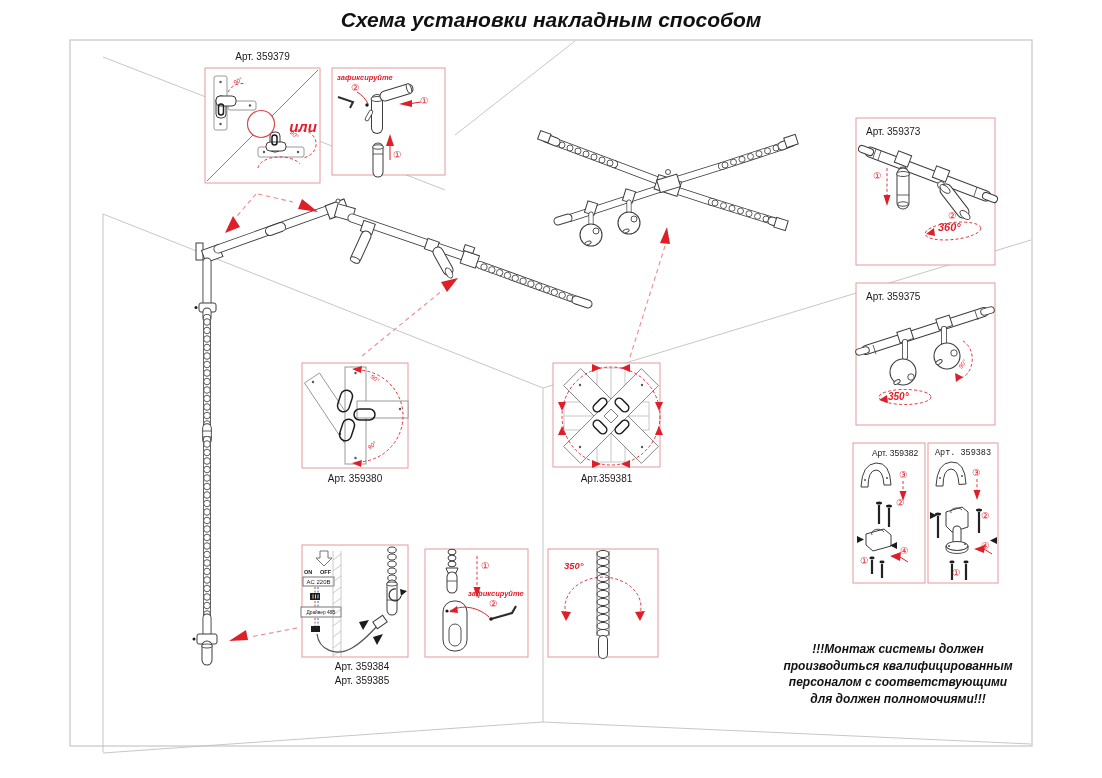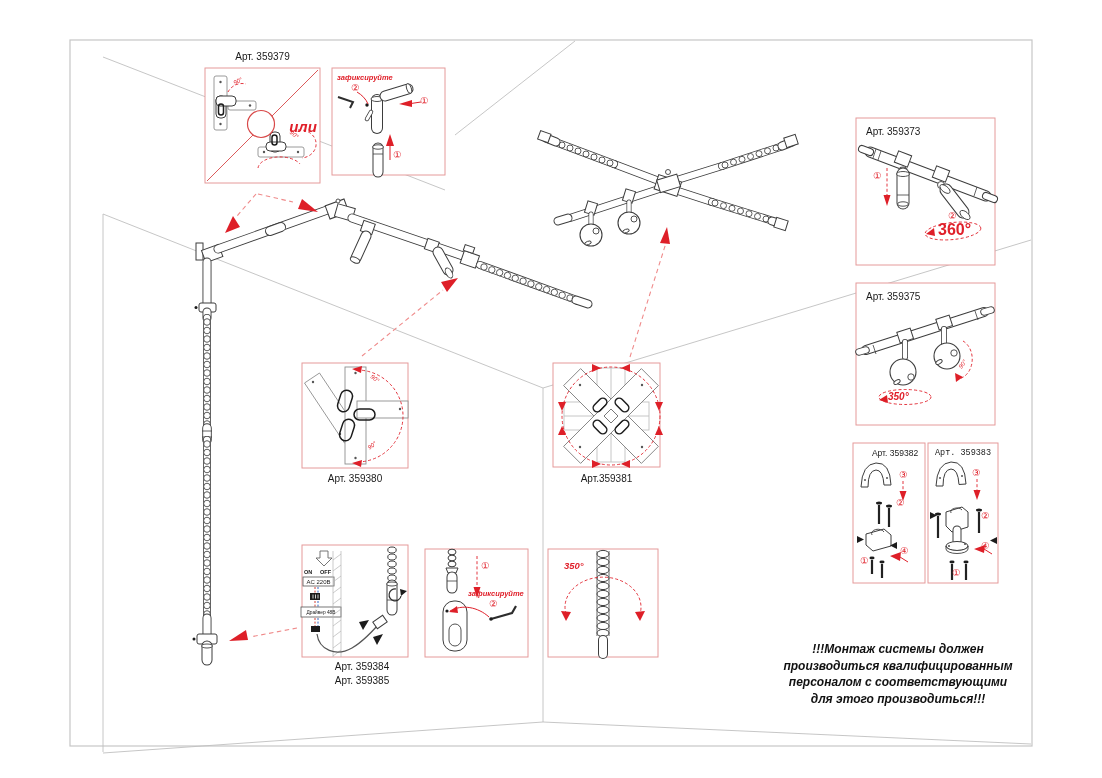--- a/index.html
+++ b/index.html
@@ -35,20 +35,21 @@
   .sr{fill:#e0202a;font-size:6px;font-style:italic;font-family:"Liberation Sans",sans-serif;}
   .wire-r{stroke:#d44036;stroke-width:1;stroke-dasharray:2 1.6;}
   .wire-b{stroke:#3668c8;stroke-width:1;stroke-dasharray:2 1.6;}
   .hatch{stroke:#b5b5b5;stroke-width:0.7;}
 </style>
 </head>
 <body>
 
 <div class="page">
 
+  <div class="title">Схема установки накладным способом</div>
 
   <svg width="1102" height="778" viewBox="0 0 1102 778">
 
     <rect class="frame" x="70" y="40" width="962" height="706"></rect>
 
     <g class="rm">
       <line x1="103" y1="214" x2="103" y2="752"></line>
       <line x1="103" y1="214" x2="543" y2="388"></line>
       <line x1="543" y1="388" x2="1031" y2="240"></line>
       <line x1="543" y1="388" x2="543" y2="722"></line>
@@ -535,21 +536,21 @@
   <div class="redtx" style="left:247px;top:118px;width:28px;text-align:center;font-size:15px;font-weight:bold;font-style:italic;margin-left:42px;">или</div>
 
   <div class="redtx" style="left:337px;top:73px;font-size:7.5px;font-weight:bold;font-style:italic;">зафиксируйте</div>
   <div class="cn" style="left:351px;top:83px;">②</div>
   <div class="cn" style="left:420px;top:96px;">①</div>
   <div class="cn" style="left:393px;top:150px;">①</div>
 
   <div class="t" style="left:866px;top:126px;">Арт. 359373</div>
   <div class="cn" style="left:873px;top:171px;">①</div>
   <div class="cn" style="left:948px;top:211px;">②</div>
-  <div class="redtx" style="left:938px;top:221px;font-size:16px;font-weight:bold;">360°</div>
+  <div class="redtx" style="left:938px;top:221px;font-size:11px;font-weight:bold;font-style:italic;">360°</div>
 
   <div class="t" style="left:866px;top:291px;">Арт. 359375</div>
   <div class="redtx" style="left:888px;top:391px;font-size:10px;font-weight:bold;font-style:italic;">350°</div>
 
   <div class="t ctr" style="left:853px;top:448px;width:84px;font-size:8.5px;">Арт. 359382</div>
   <div class="cn" style="left:899px;top:470px;">③</div>
   <div class="cn" style="left:896px;top:498px;">②</div>
   <div class="cn" style="left:900px;top:546px;">④</div>
   <div class="cn" style="left:860px;top:556px;">①</div>
 
@@ -572,15 +573,15 @@
   <div class="cn" style="left:481px;top:561px;">①</div>
   <div class="redtx" style="left:468px;top:589px;font-size:7.5px;font-weight:bold;font-style:italic;">зафиксируйте</div>
   <div class="cn" style="left:489px;top:599px;">②</div>
 
   <div class="redtx" style="left:564px;top:560px;font-size:9.5px;font-weight:bold;font-style:italic;">350°</div>
 
   <div class="warn">
     <div>!!!Монтаж системы должен</div>
     <div>производиться квалифицированным</div>
     <div>персоналом с соответствующими</div>
-    <div>для этого производиться!!!</div>
+    <div>для должен полномочиями!!!</div>
   </div>
 </div>
 
 </body></html>

